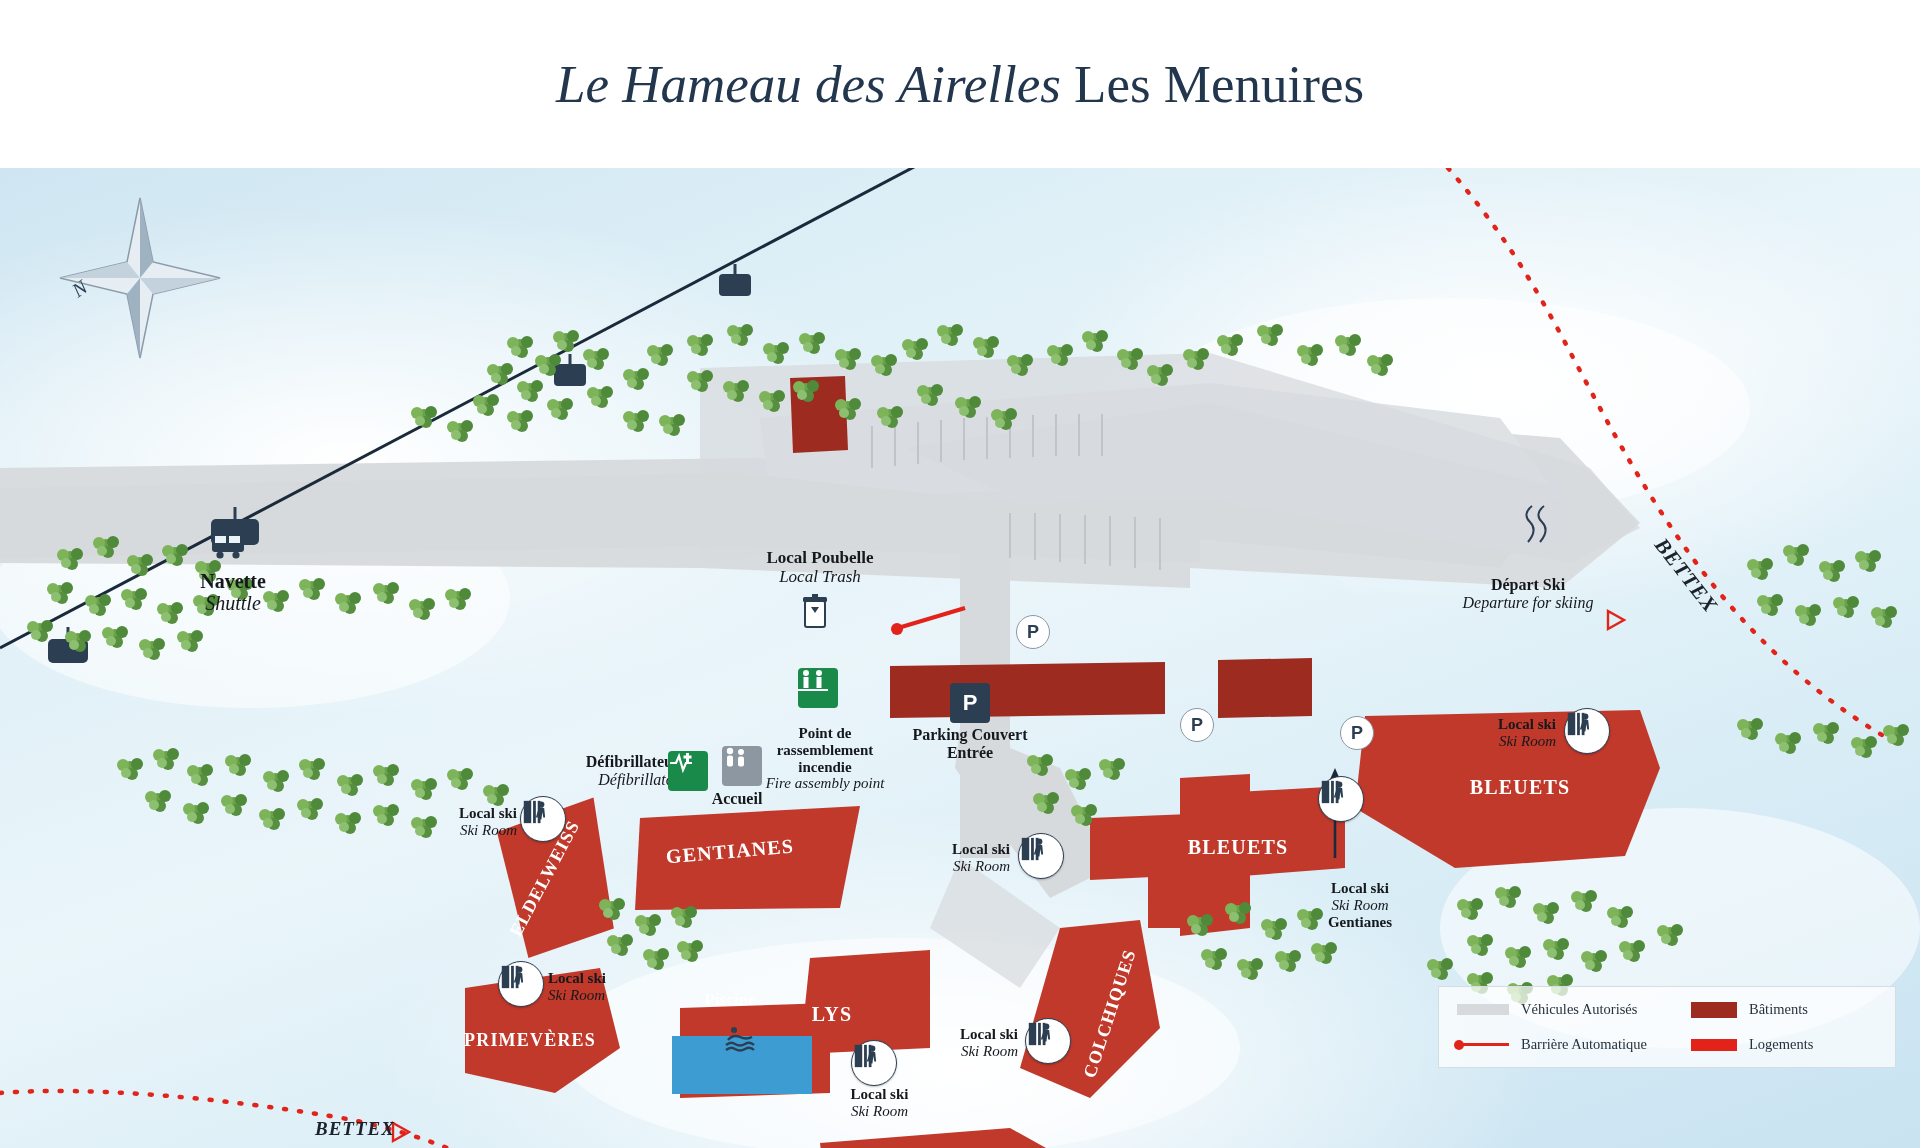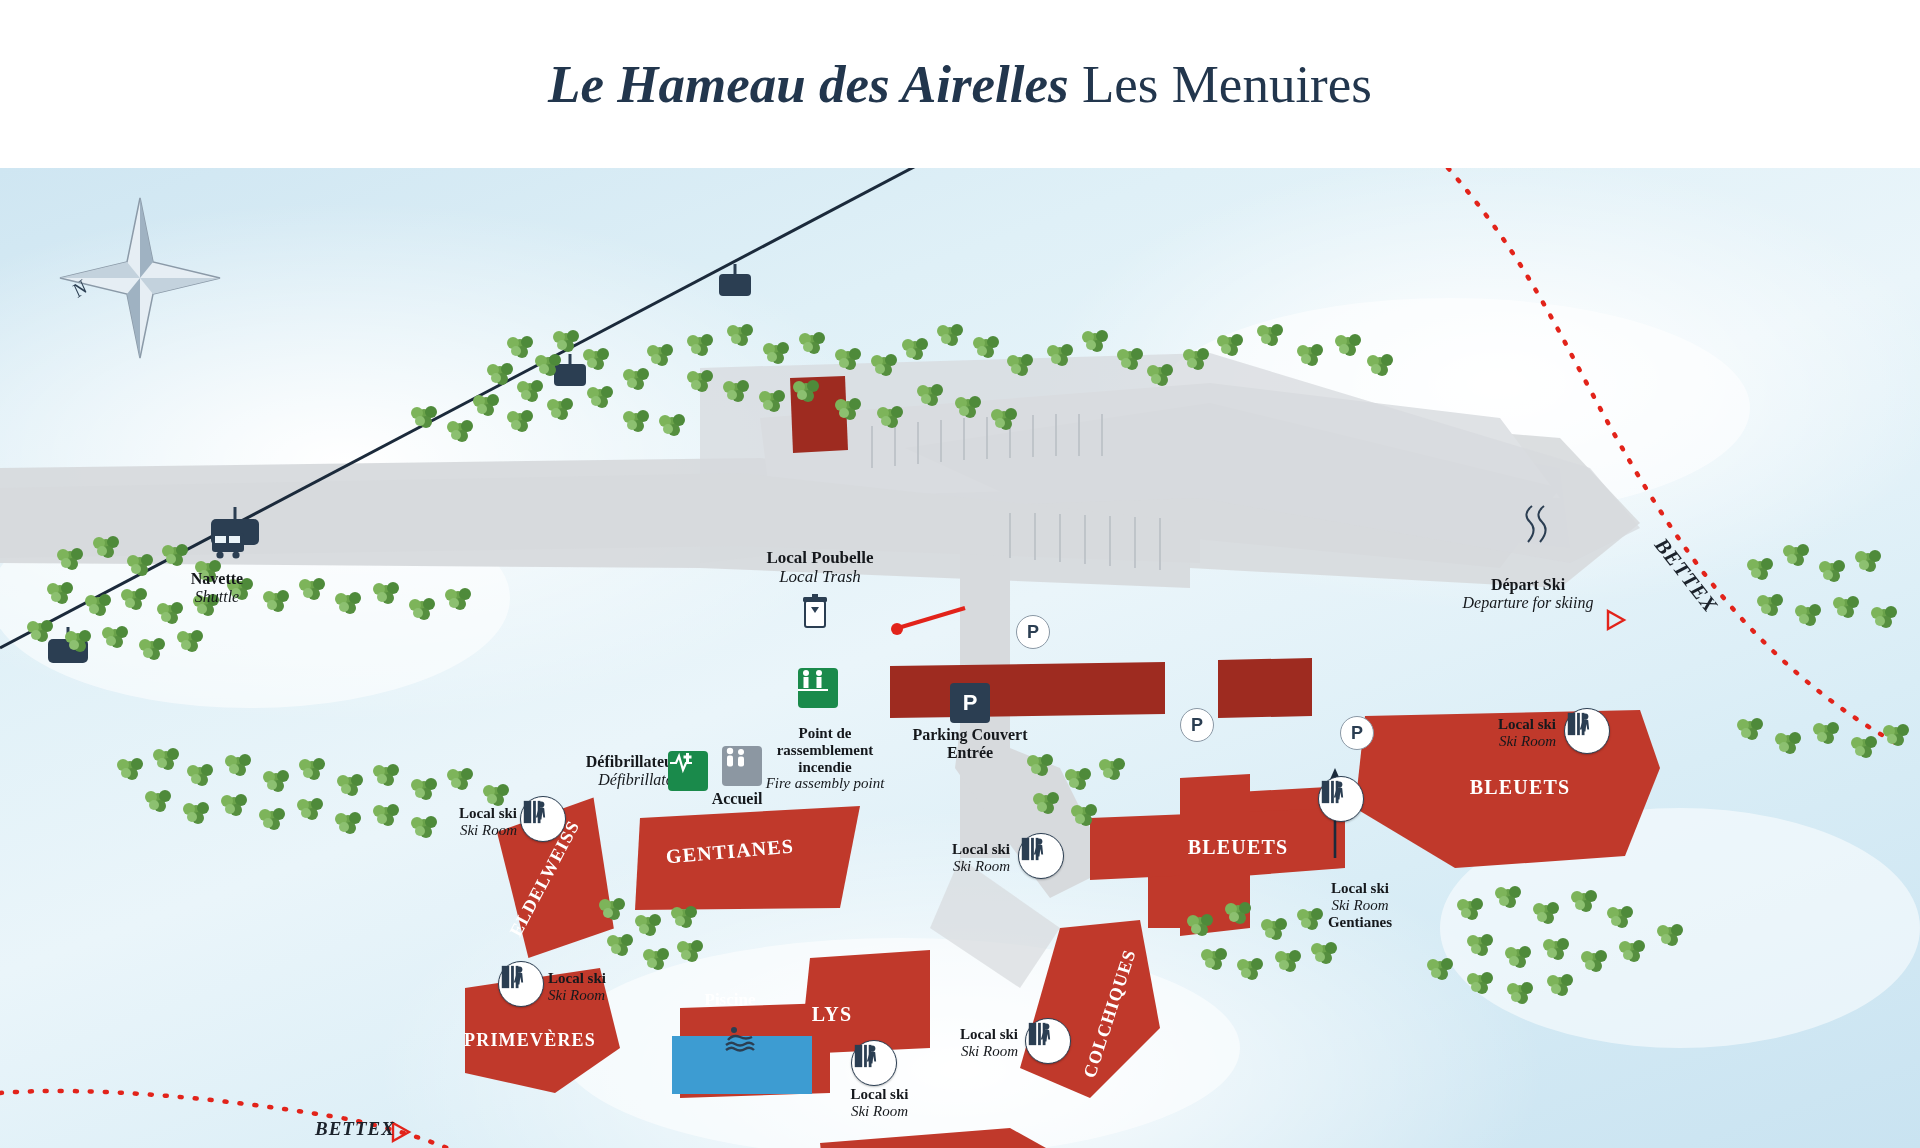--- a/index.html
+++ b/index.html
@@ -12,21 +12,21 @@
 
   
   .title-bar{
     position:absolute;left:0;top:0;width:1920px;height:168px;
     background:#ffffff;
     display:flex;align-items:center;justify-content:center;
   }
   .title-text{
     font-size:53px;color:#22364d;white-space:nowrap;
   }
-  .title-text .it{font-style:italic;font-weight:700;margin-top:24px;}
+  .title-text .it{font-style:italic;font-weight:400;margin-top:24px;}
   .title-text .bd{font-style:normal;font-weight:400;}
 
   
   .map{
     position:absolute;left:0;top:168px;width:1920px;height:980px;
     overflow:hidden;
     background:
       radial-gradient(ellipse 900px 420px at 18% 30%, #ffffff 0%, rgba(255,255,255,0) 62%),
       radial-gradient(ellipse 760px 380px at 78% 22%, #ffffff 0%, rgba(255,255,255,0) 60%),
       radial-gradient(ellipse 900px 400px at 50% 92%, #ffffff 0%, rgba(255,255,255,0) 65%),
@@ -415,21 +415,21 @@
 
     <div class="badge" style="left:208px;top:362px;width:40px;height:40px;border:none;box-shadow:none;background:transparent;">
       <svg width="40" height="30" viewBox="0 0 40 30">
           <rect x="4" y="3" width="32" height="19" rx="3" fill="#2b3e52"></rect>
           <rect x="7" y="6" width="11" height="7" fill="#eaf3f8"></rect>
           <rect x="21" y="6" width="11" height="7" fill="#eaf3f8"></rect>
           <circle cx="12" cy="25" r="3.6" fill="#2b3e52"></circle>
           <circle cx="28" cy="25" r="3.6" fill="#2b3e52"></circle>
         </svg>
     </div>
-    <div class="lbl c" style="left:162px;top:402px;width:110px;font-size:16px;">
+    <div class="lbl c" style="left:178px;top:402px;width:110px;font-size:20px;">
       <span class="fr">Navette</span>
       <span class="en">Shuttle</span>
     </div>
 
     <div class="lbl c" style="left:740px;top:380px;width:160px;font-size:17px;">
       <span class="fr">Local Poubelle</span>
       <span class="en">Local Trash</span>
     </div>
     <div class="badge" style="left:800px;top:425px;width:34px;height:40px;border:none;box-shadow:none;background:transparent;">
       <svg width="30" height="38" viewBox="0 0 30 38">
@@ -577,15 +577,36 @@
     </div>
     <div class="lbl c" style="left:1290px;top:712px;width:140px;font-size:15px;">
       <span class="fr">Local ski</span>
       <span class="en">Ski Room</span>
       <span class="fr">Gentianes</span>
     </div>
 
     <div class="dir" style="left:1642px;top:395px;font-size:21px;transform:rotate(52deg);">BETTEX</div>
     <div class="dir" style="left:315px;top:950px;font-size:19px;">BETTEX</div>
 
+    <div class="legend" style="left:1438px;top:818px;width:420px;">
+      <div class="legend-grid">
+        <div>
+            <div class="sw-grey"></div>
+          </div>
+        <div class="legend-txt">Véhicules Autorisés</div>
+        <div>
+            <div class="sw-red"></div>
+          </div>
+        <div class="legend-txt">Bâtiments</div>
+
+        <div>
+            <div class="sw-bar"></div>
+          </div>
+        <div class="legend-txt">Barrière Automatique</div>
+        <div>
+            <div class="sw-log"></div>
+          </div>
+        <div class="legend-txt">Logements</div>
+      </div>
+    </div>
 
   </div>
 </div>
 
 </body></html>

